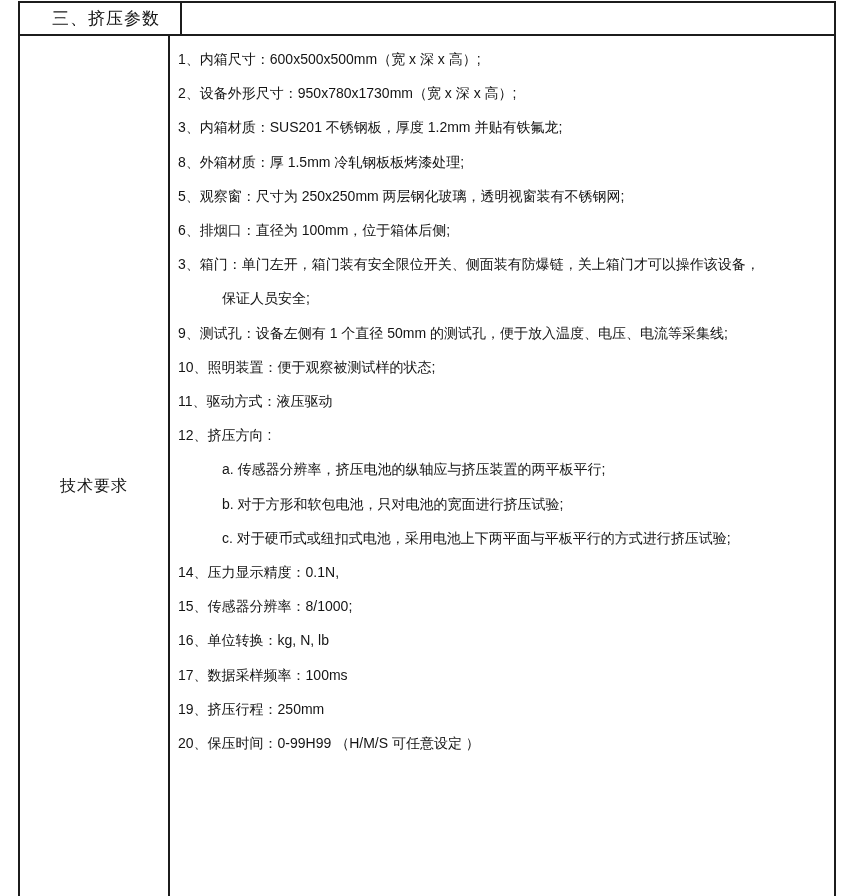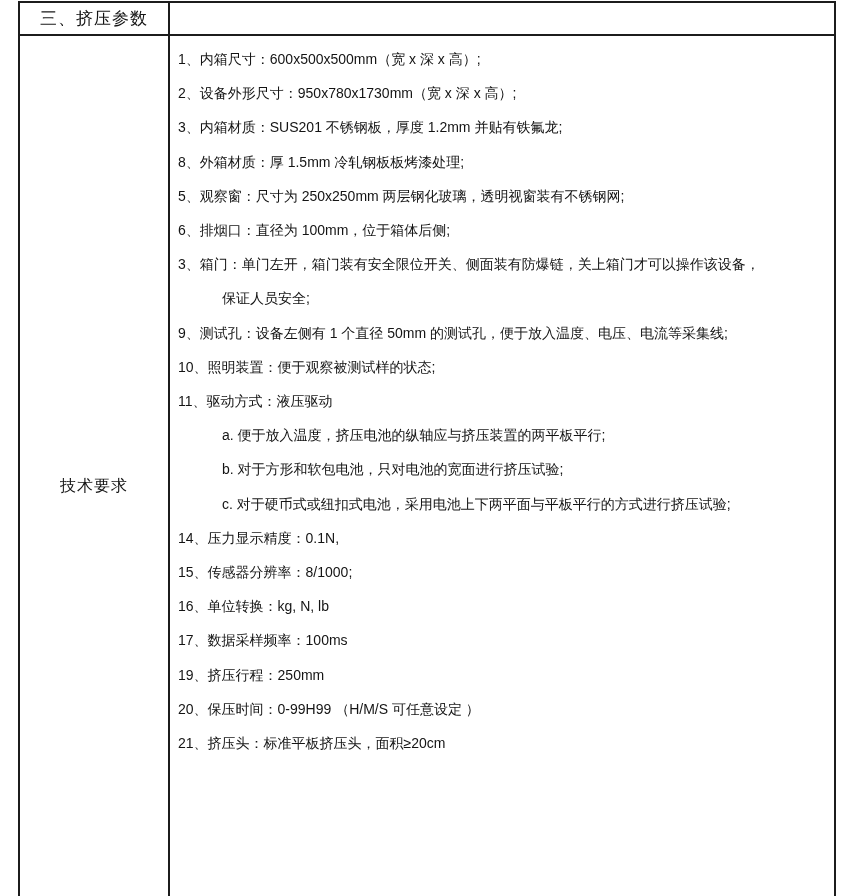--- a/index.html
+++ b/index.html
@@ -34,20 +34,21 @@
     flex-direction: column;
   }
   .t-row {
     display: flex;
     min-height: 0;
   }
   .header-row {
     flex: none;
     height: 31px;
     border-bottom: 2px solid var(--border-color);
+    padding-left: 12px;
   }
   .body-row {
     flex: 1;
   }
   .label-cell {
     flex: none;
     width: 150px;
     box-sizing: border-box;
     border-right: 2px solid var(--border-color);
     display: flex;
@@ -103,27 +104,27 @@
           <div class="spec-line">2、设备外形尺寸：950x780x1730mm（宽 x 深 x 高）;</div>
           <div class="spec-line">3、内箱材质：SUS201 不锈钢板，厚度 1.2mm 并贴有铁氟龙;</div>
           <div class="spec-line">8、外箱材质：厚 1.5mm 冷轧钢板板烤漆处理;</div>
           <div class="spec-line">5、观察窗：尺寸为 250x250mm 两层钢化玻璃，透明视窗装有不锈钢网;</div>
           <div class="spec-line">6、排烟口：直径为 100mm，位于箱体后侧;</div>
           <div class="spec-line">3、箱门：单门左开，箱门装有安全限位开关、侧面装有防爆链，关上箱门才可以操作该设备，</div>
           <div class="spec-line indented">保证人员安全;</div>
           <div class="spec-line">9、测试孔：设备左侧有 1 个直径 50mm 的测试孔，便于放入温度、电压、电流等采集线;</div>
           <div class="spec-line">10、照明装置：便于观察被测试样的状态;</div>
           <div class="spec-line">11、驱动方式：液压驱动</div>
-          <div class="spec-line indented">a. 便于放入温度，挤压电池的纵轴应与挤压装置的两平板平行;</div>
+          <div class="spec-line">12、挤压方向 :</div>
+          <div class="spec-line indented">a. 传感器分辨率，挤压电池的纵轴应与挤压装置的两平板平行;</div>
           <div class="spec-line indented">b. 对于方形和软包电池，只对电池的宽面进行挤压试验;</div>
           <div class="spec-line indented">c. 对于硬币式或纽扣式电池，采用电池上下两平面与平板平行的方式进行挤压试验;</div>
           <div class="spec-line">14、压力显示精度：0.1N,</div>
           <div class="spec-line">15、传感器分辨率：8/1000;</div>
           <div class="spec-line">16、单位转换：kg, N, lb</div>
           <div class="spec-line">17、数据采样频率：100ms</div>
           <div class="spec-line">19、挤压行程：250mm</div>
           <div class="spec-line">20、保压时间：0-99H99  （H/M/S 可任意设定 ）</div>
-          <div class="spec-line">21、挤压头：标准平板挤压头，面积≥20cm</div>
         </div>
     </div>
 
   </div>
 </div>
 
 </body></html>

